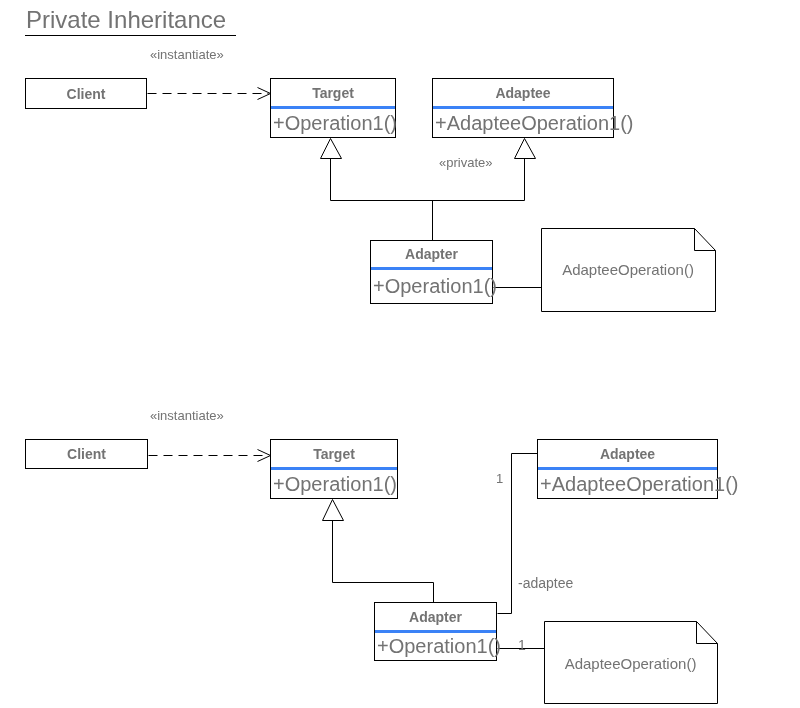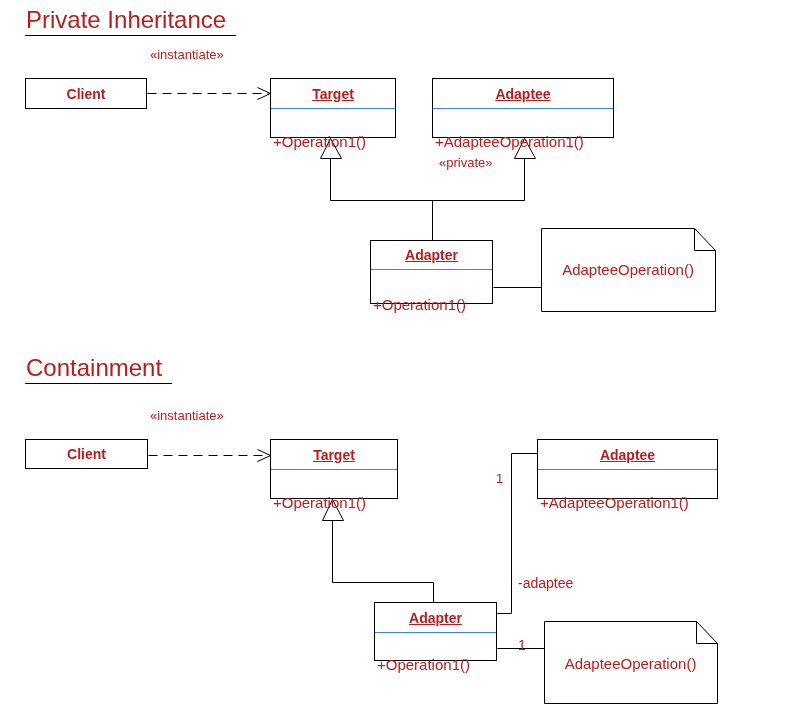--- a/index.html
+++ b/index.html
@@ -6,21 +6,21 @@
     margin: 0;
     padding: 0;
     background: #ffffff;
   }
   .canvas {
     position: relative;
     width: 795px;
     height: 708px;
     background: #ffffff;
     font-family: "Liberation Sans", sans-serif;
-    color: #b91c1c;
+    color: #737373;
     overflow: hidden;
   }
   svg.wires {
     position: absolute;
     left: 0; top: 0;
     width: 800px; height: 708px;
   }
   .section-title {
     position: absolute;
     font-size: 24px;
@@ -38,31 +38,29 @@
   .uml-class .cls-name {
     font-weight: bold;
     font-size: 14px;
     text-align: left;
     display: flex;
     align-items: center;
     justify-content: center;
     box-sizing: border-box;
   }
   .uml-class .cls-name.has-ops {
-    border-bottom: 1px solid #3b82f6;
-    text-decoration: underline;
+    border-bottom: 3px solid #3b82f6;
   }
   .uml-class .cls-op {
-    font-size: 15px;
+    font-size: 20px;
     padding-left: 2px;
     display: flex;
     align-items: center;
     box-sizing: border-box;
     white-space: nowrap;
-    margin-top: 18px;
   }
   .lbl {
     position: absolute;
     font-size: 13px;
     white-space: nowrap;
   }
   .lbl.center { text-align: left; }
   .note-text {
     position: absolute;
     font-size: 15px;
@@ -133,21 +131,20 @@
 
   <div class="lbl center" style="left:439px;top:155px;width:90px">«private»</div>
 
   <div class="uml-class" style="left:370px;top:240px;width:123px;height:64px">
     <div class="cls-name has-ops" style="height:29px">Adapter</div>
     <div class="cls-op" style="height:33px">+Operation1()</div>
   </div>
 
   <div class="note-text" style="left:543px;top:229px;width:170px;height:81px">AdapteeOperation()</div>
 
-  <div class="section-title" style="left:25px;top:354px">Containment</div>
 
   <div class="lbl center" style="left:150px;top:408px;width:104px">«instantiate»</div>
 
   <div class="uml-class" style="left:25px;top:439px;width:123px;height:30px">
     <div class="cls-name" style="height:28px">Client</div>
   </div>
 
   <div class="uml-class" style="left:270px;top:439px;width:128px;height:60px">
     <div class="cls-name has-ops" style="height:30px">Target</div>
     <div class="cls-op" style="height:28px">+Operation1()</div>

